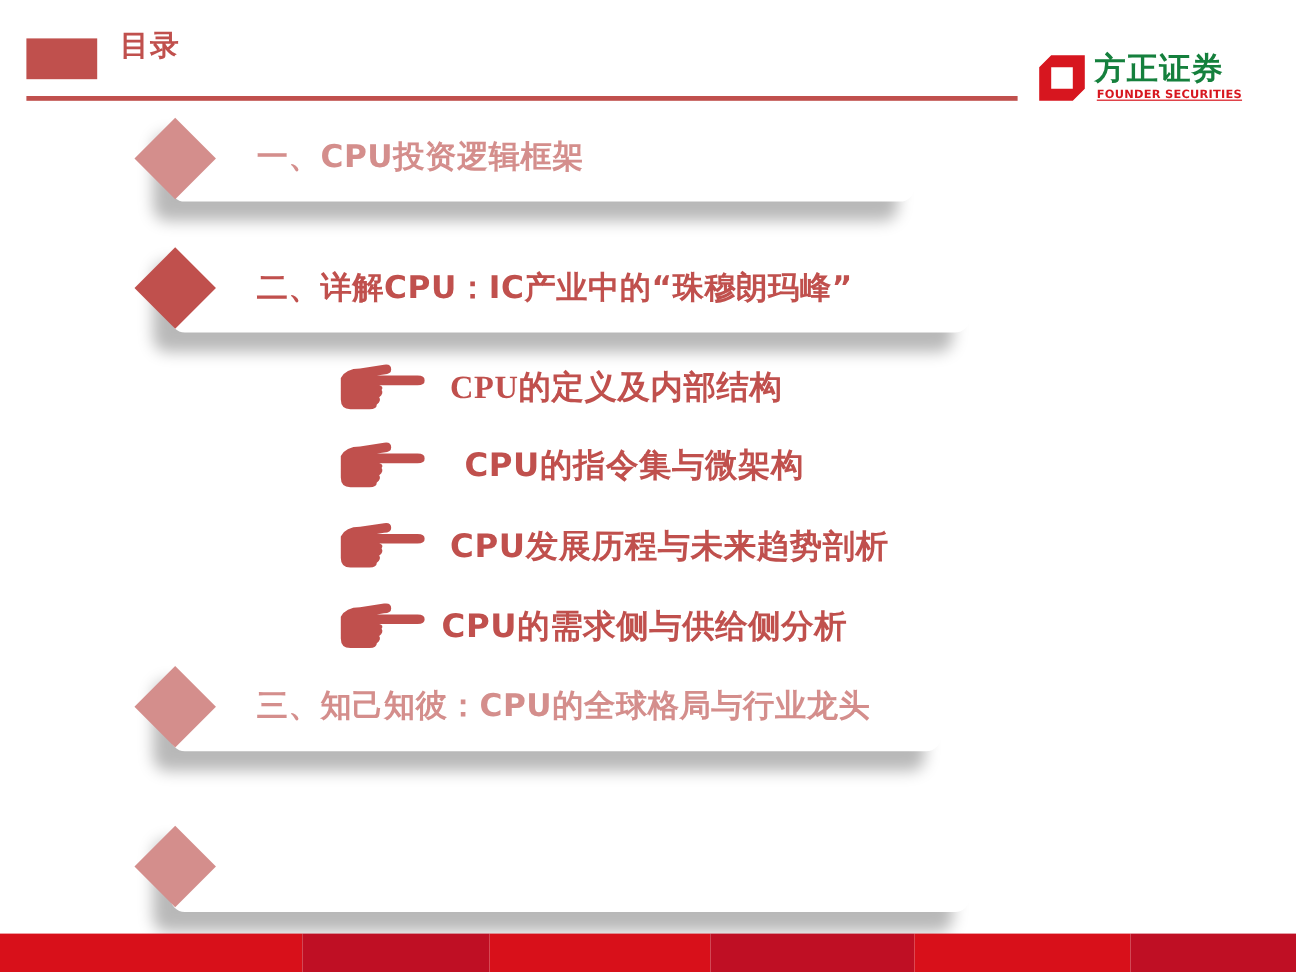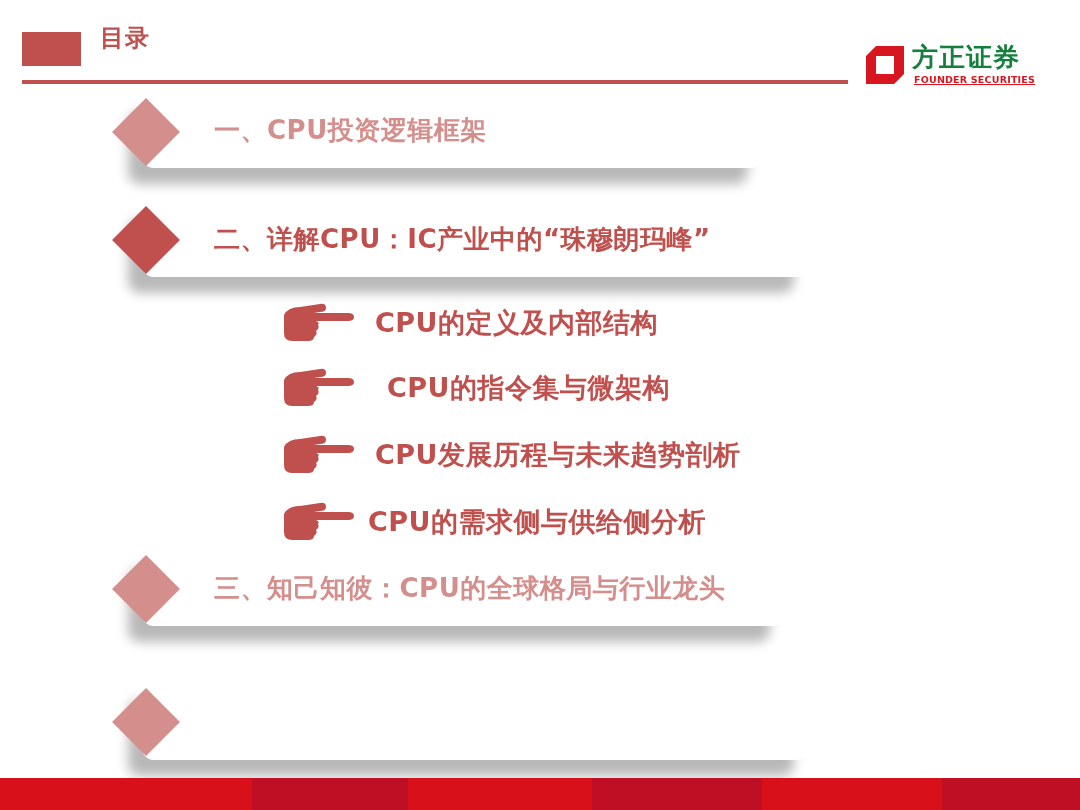--- a/index.html
+++ b/index.html
@@ -54,21 +54,21 @@
 
 <div class="card c2">
   <div class="diamond" style="left:-20px; top:13px; background:#c0504d;"></div>
   <div class="card-text" style="top:19px; color:#c0504d;">二、详解CPU：IC产业中的“珠穆朗玛峰”</div>
 </div>
 
 <div class="sub" style="left:280px; top:301px; width:420px;">
   <svg class="hand" viewBox="0 0 74 44">
     <path d="M4 14 Q8 6 20 6 L40 3 Q46 2 46 7 Q46 11 40 11 L34 12 L68 12 Q74 12 74 16 Q74 20 68 20 L36 20 Q40 21 38 24 Q40 27 36 30 Q38 33 34 36 Q34 40 28 40 L12 40 Q4 40 4 32 Z" fill="#c0504d"></path>
   </svg>
-  <div class="sub-text" style="left:95px;">CPU的定义及内部结构</div>
+  <div class="sub-text" style="left:95px;font-family:Liberation Serif, serif;">CPU的定义及内部结构</div>
 </div>
 
 <div class="sub" style="left:280px; top:366px; width:420px;">
   <svg class="hand" viewBox="0 0 74 44">
     <path d="M4 14 Q8 6 20 6 L40 3 Q46 2 46 7 Q46 11 40 11 L34 12 L68 12 Q74 12 74 16 Q74 20 68 20 L36 20 Q40 21 38 24 Q40 27 36 30 Q38 33 34 36 Q34 40 28 40 L12 40 Q4 40 4 32 Z" fill="#c0504d"></path>
   </svg>
   <div class="sub-text" style="left:95px;margin-left:12px;">CPU的指令集与微架构</div>
 </div>
 
 <div class="sub" style="left:280px; top:433px; width:500px;">

